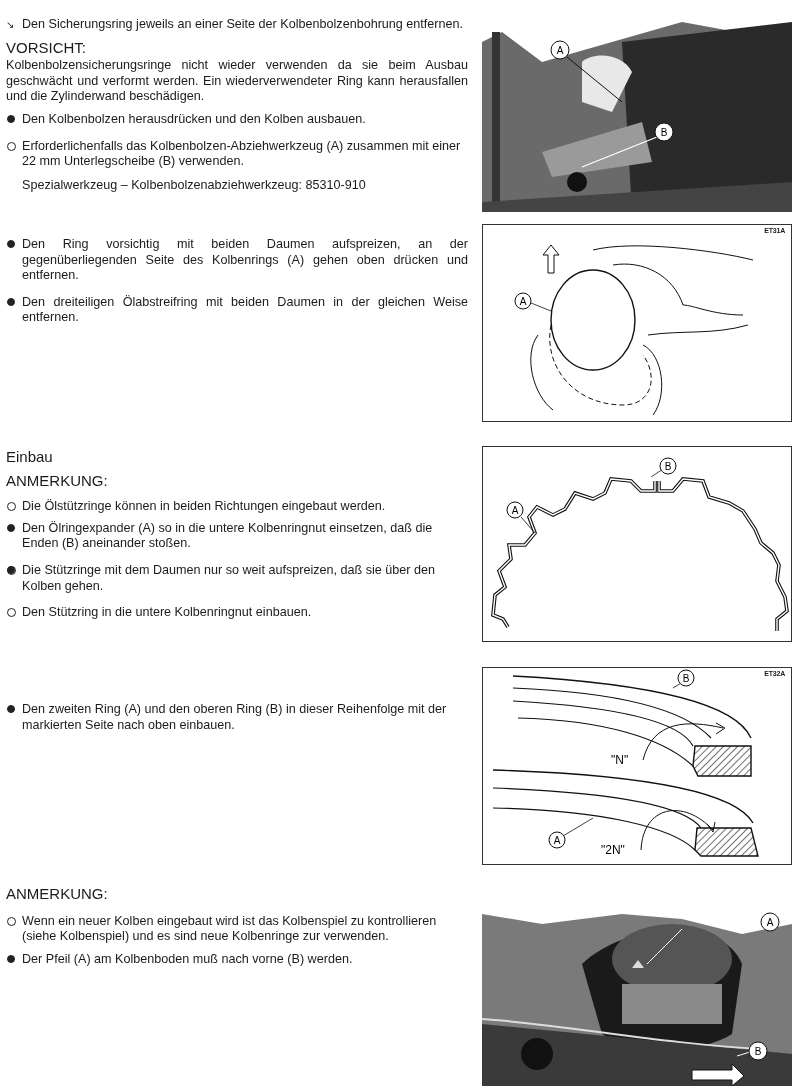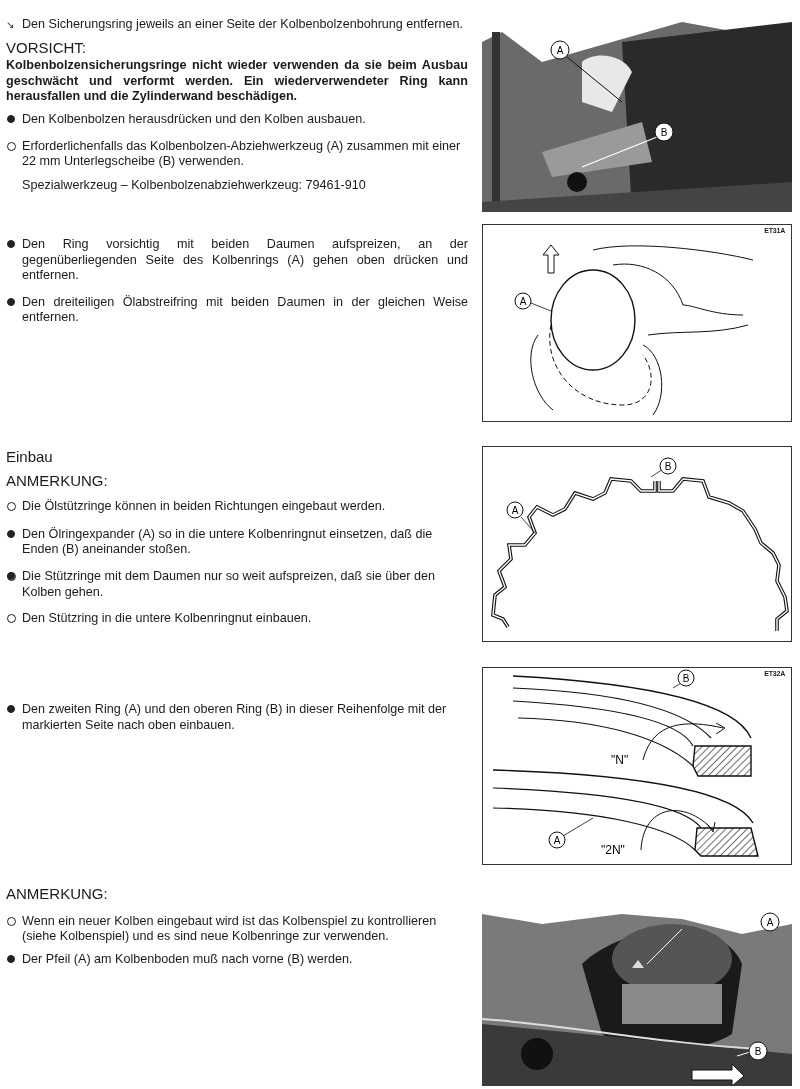--- a/index.html
+++ b/index.html
@@ -6,21 +6,21 @@
   body { width: 800px; height: 1089px; position: relative; overflow: hidden;
          font-family: "Liberation Sans", "DejaVu Sans", sans-serif; color: #1b1b1b; }
   .col { position: absolute; left: 6px; width: 462px; font-size: 12.6px; line-height: 15.6px; }
   .item { position: relative; padding-left: 16px; margin-top: 11px; }
   .bullet { position: absolute; left: 1px; top: 3px; width: 8px; height: 8px; border-radius: 50%; box-sizing: border-box; }
   .bullet.filled { background: #222; border: 1px solid #222; }
   .bullet.open { background: transparent; border: 1.2px solid #222; width: 9px; height: 9px; top: 3px; }
   .bullet.hook { border: none; top: 1px; }
   .bullet.hook::before { content: "\2198"; font-size: 10px; position: absolute; left: -1px; top: -1px; }
   .heading { font-size: 15px; }
-  .bold { font-weight: bold; }
+  .bold { font-weight: normal; }
   .tool { padding-left: 16px; }
   .fig { position: absolute; left: 482px; width: 310px; }
   .fig svg { display: block; }
   .fig-frame { border: 1.3px solid #333; box-sizing: border-box; background: #fff; }
   .figcode { position: absolute; right: 6px; top: 2px; font-size: 7px; font-weight: bold; letter-spacing: -0.2px; }
   .callout { font-size: 10px; }
 </style>
 </head>
 <body>
 
@@ -34,42 +34,42 @@
   <div class="bold" style="margin-top:3px; text-align:justify;">Kolbenbolzensicherungsringe nicht wieder verwenden da sie beim Ausbau geschwächt und verformt werden. Ein wiederverwendeter Ring kann herausfallen und die Zylinderwand beschädigen.</div>
 
   <div class="item" style="margin-top:7px;">
     <span class="bullet filled"></span>
     <span>Den Kolbenbolzen herausdrücken und den Kolben ausbauen.</span>
   </div>
   <div class="item">
     <span class="bullet open"></span>
     <span>Erforderlichenfalls das Kolbenbolzen-Abziehwerkzeug (A) zusammen mit einer 22 mm Unterlegscheibe (B) verwenden.</span>
   </div>
-  <div class="tool" style="margin-top:8px;">Spezialwerkzeug – Kolbenbolzenabziehwerkzeug: 79461-910</div>
+  <div class="tool" style="margin-top:8px;">Spezialwerkzeug – Kolbenbolzenabziehwerkzeug: 85310-910</div>
 </div>
 
 <div class="col" style="top:226px;">
   <div class="item" style="text-align:justify;">
     <span class="bullet filled"></span>
     <span>Den Ring vorsichtig mit beiden Daumen aufspreizen, an der gegenüberliegenden Seite des Kolbenrings (A) gehen oben drücken und entfernen.</span>
   </div>
   <div class="item" style="text-align:justify;">
     <span class="bullet filled"></span>
     <span>Den dreiteiligen Ölabstreifring mit beiden Daumen in der gleichen Weise entfernen.</span>
   </div>
 </div>
 
 <div class="col" style="top:449px;">
   <div class="heading">Einbau</div>
   <div class="heading" style="margin-top:8px;">ANMERKUNG:</div>
   <div class="item">
     <span class="bullet open"></span>
     <span>Die Ölstützringe können in beiden Richtungen eingebaut werden.</span>
   </div>
-  <div class="item" style="margin-top:12px;">
+  <div class="item" style="margin-top:6px;">
     <span class="bullet filled"></span>
     <span>Den Ölringexpander (A) so in die untere Kolbenringnut einsetzen, daß die Enden (B) aneinander stoßen.</span>
   </div>
   <div class="item">
     <span class="bullet filled"></span>
   </div>
   <div class="item">
     <span class="bullet open"></span>
     <span>Die Stützringe mit dem Daumen nur so weit aufspreizen, daß sie über den Kolben gehen.</span>
   </div>

